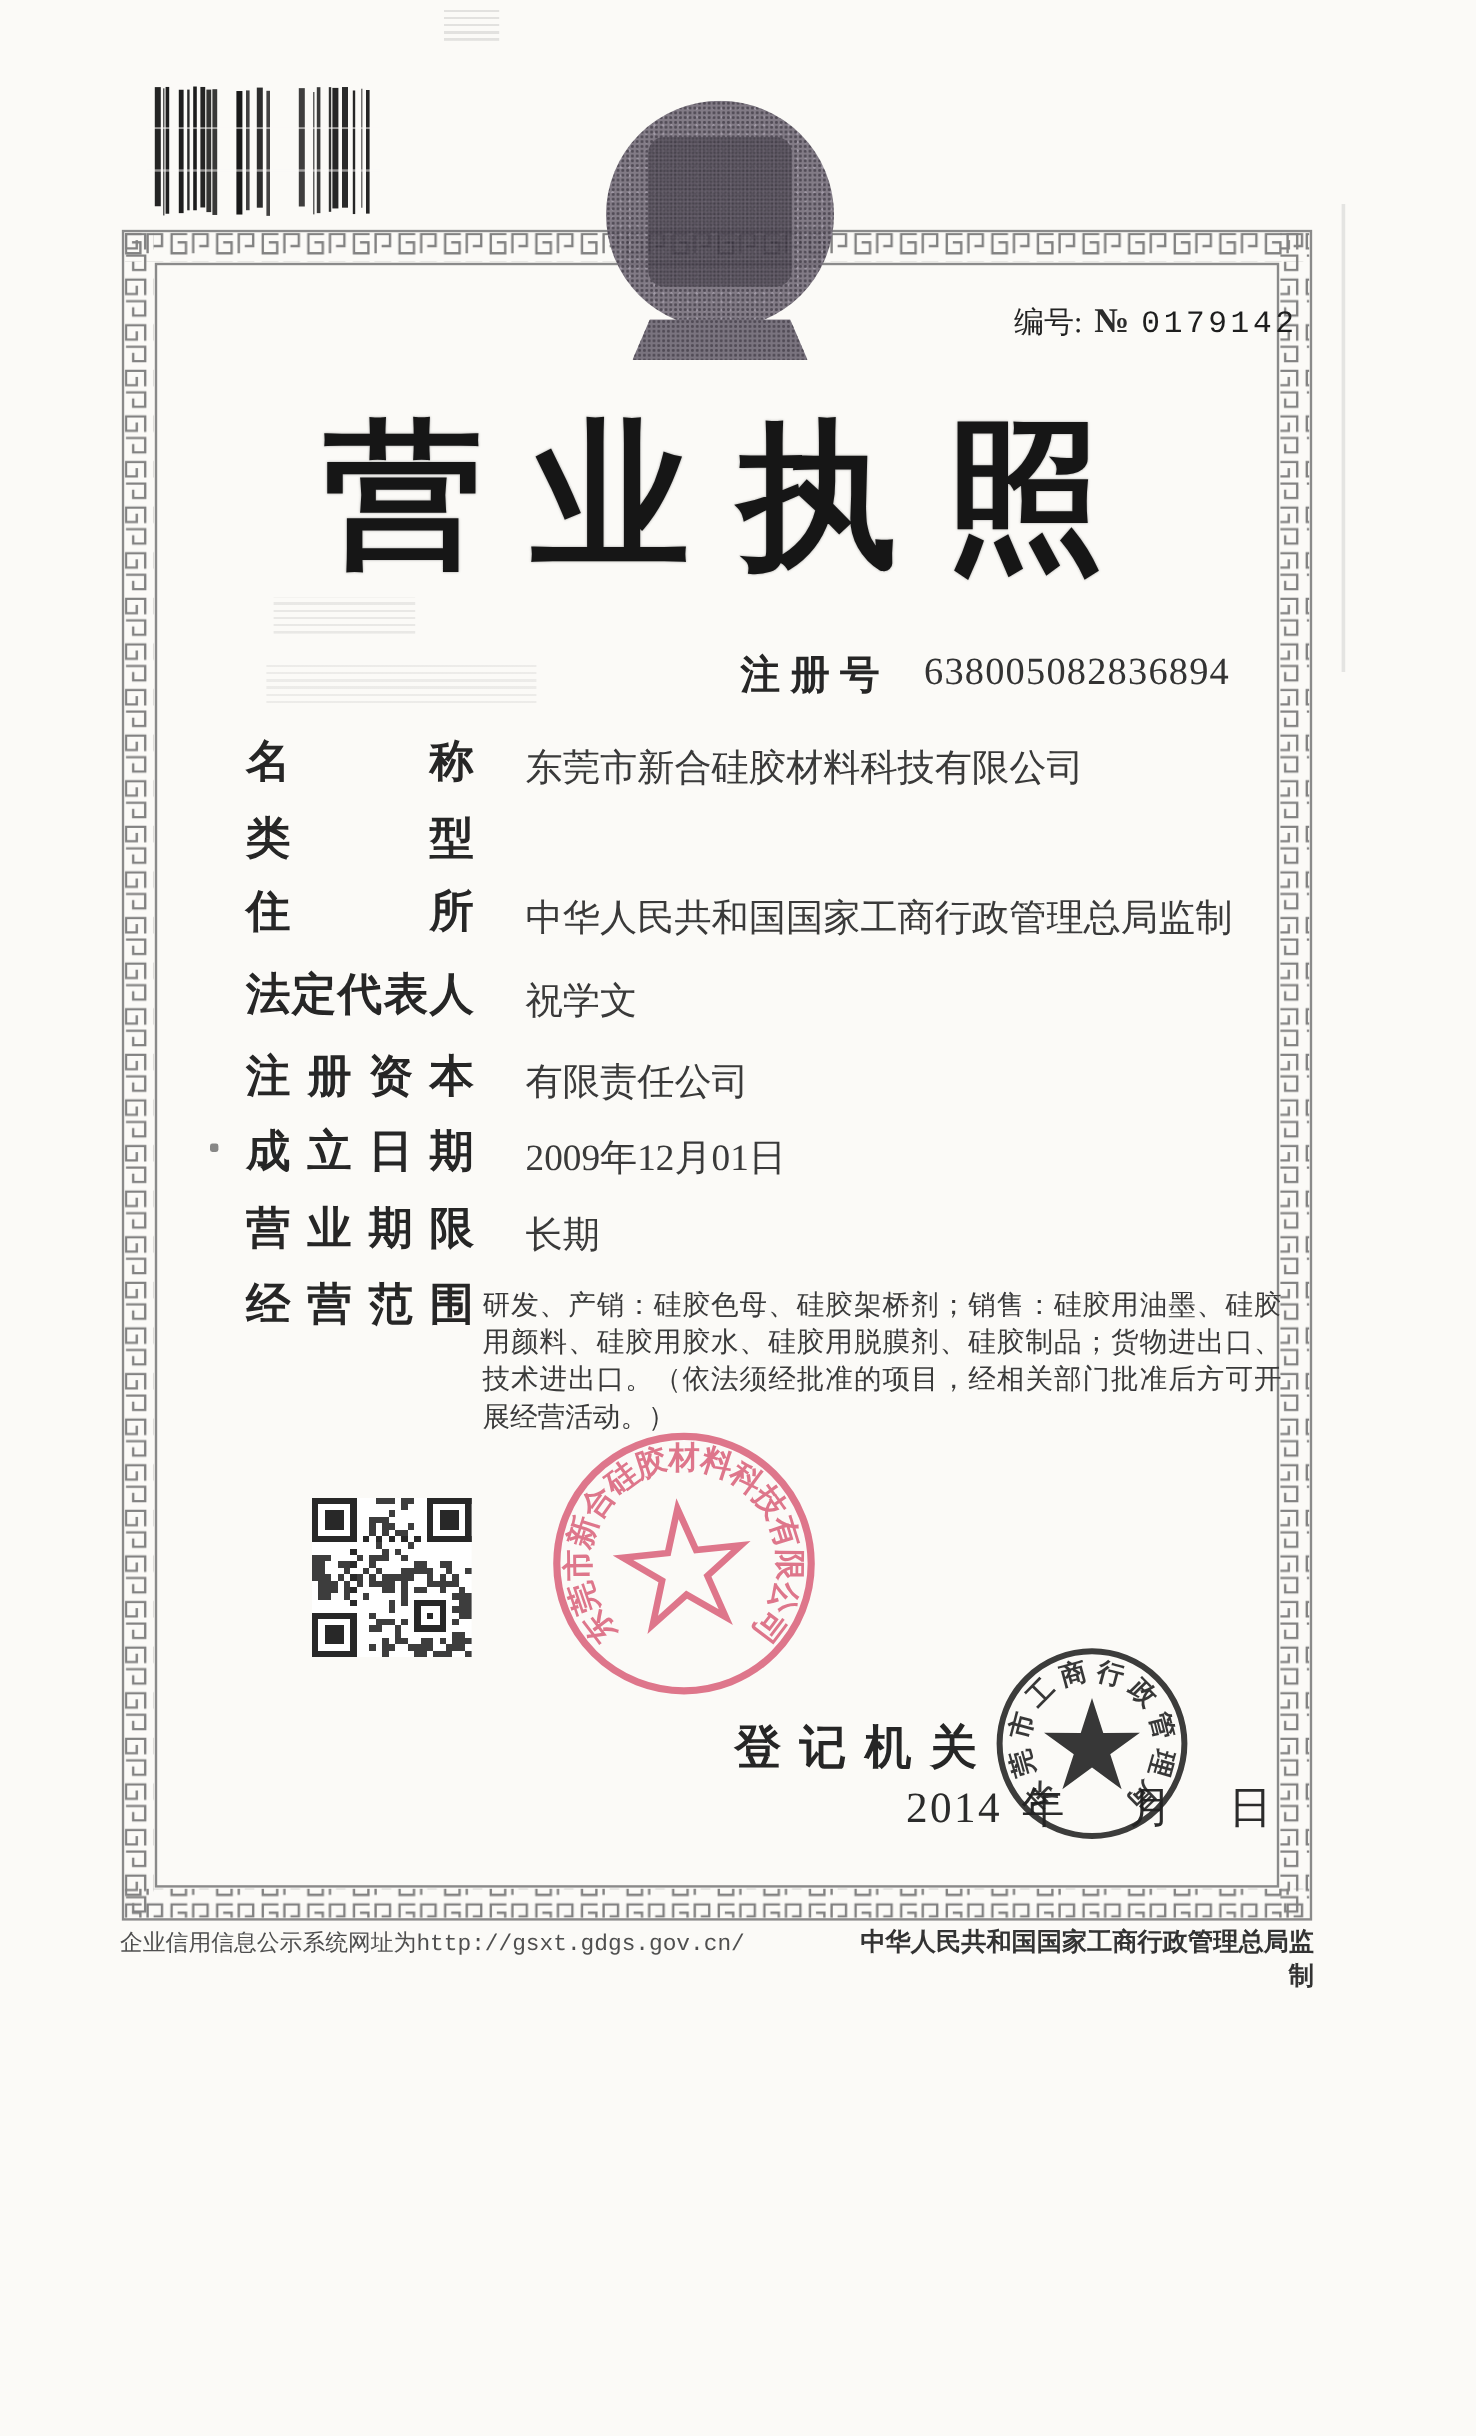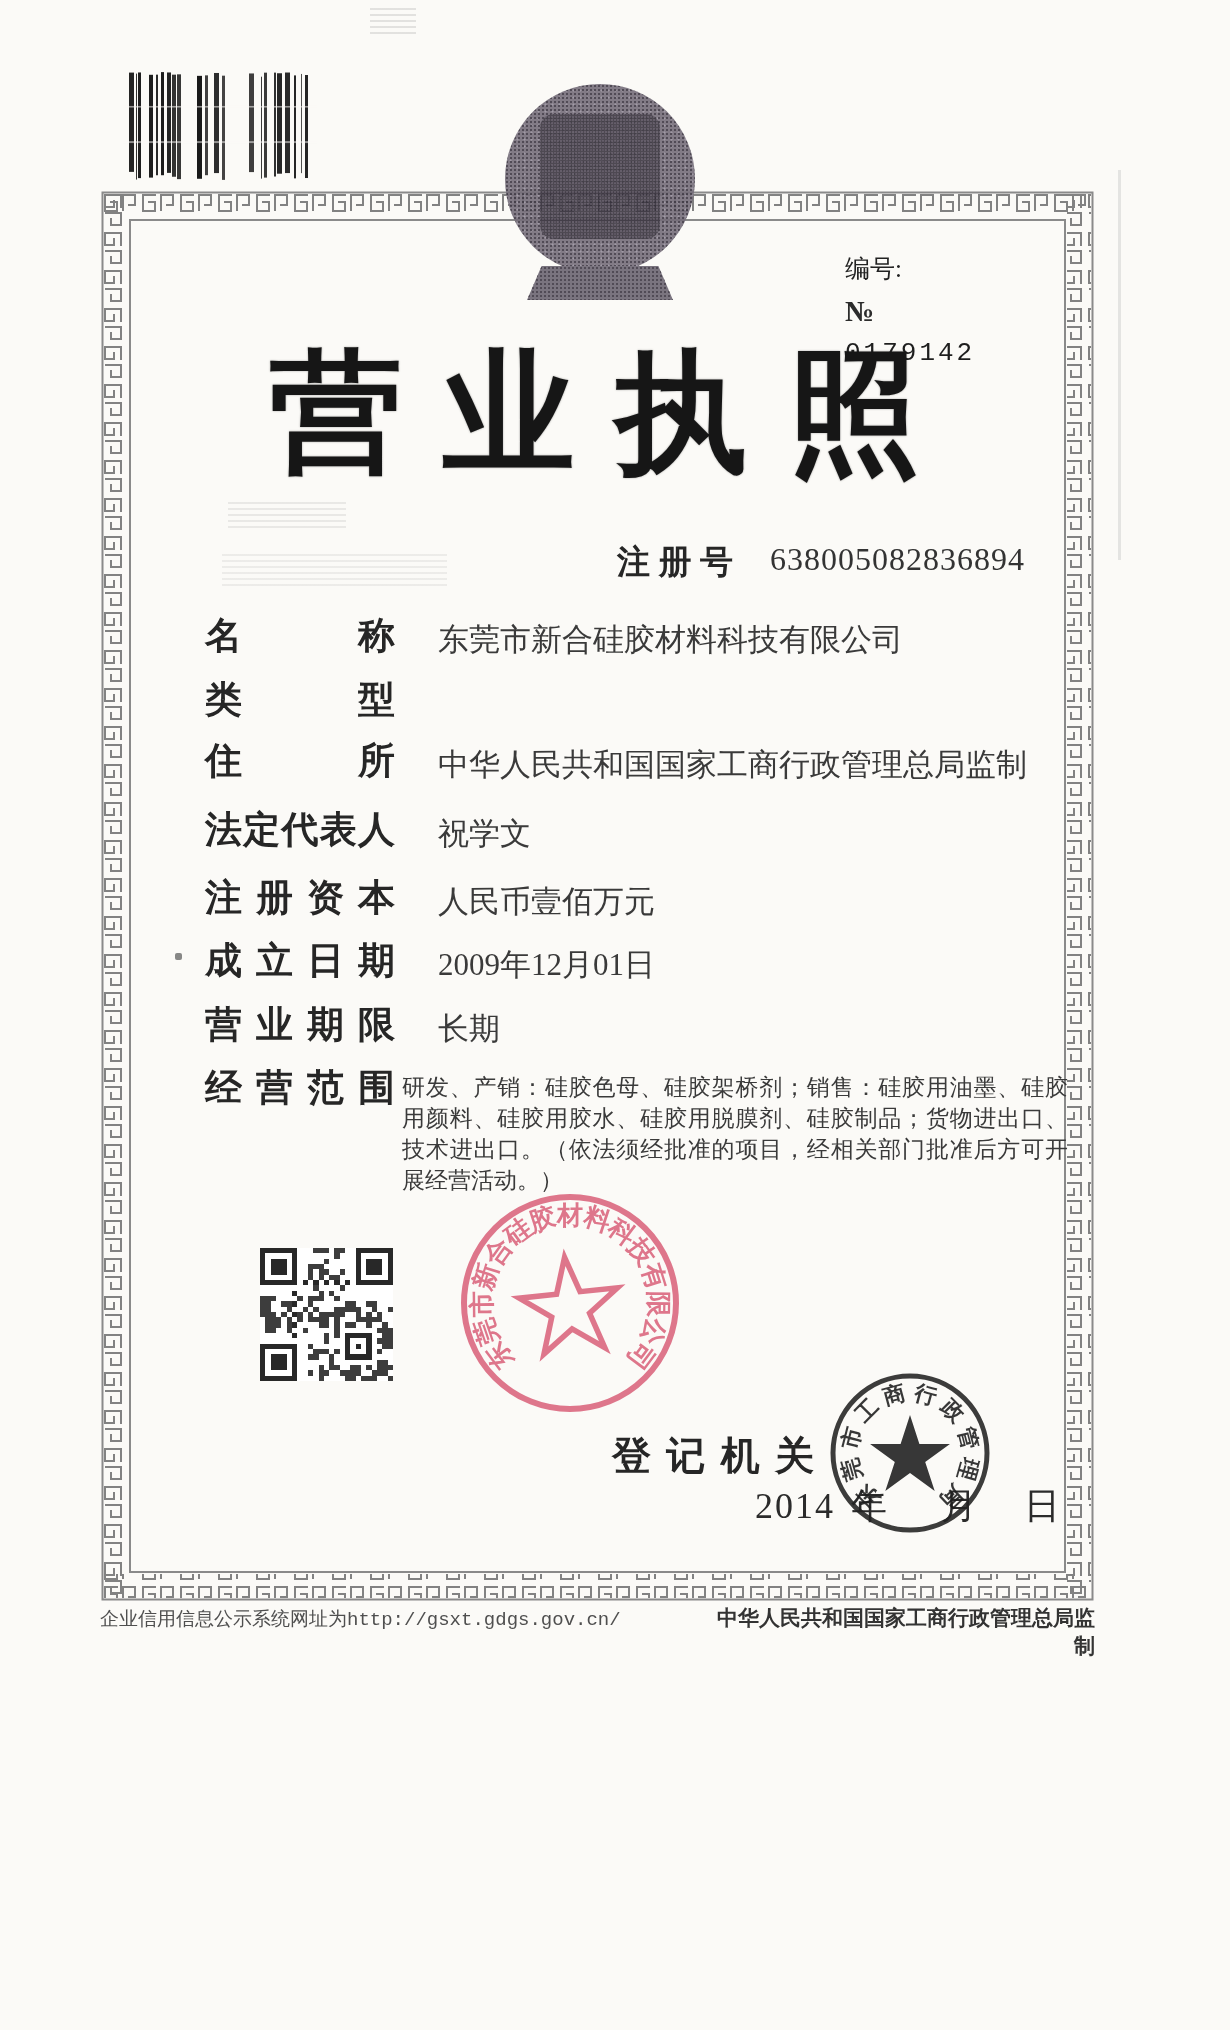--- a/index.html
+++ b/index.html
@@ -22,21 +22,21 @@
     background-color:#4e4754; background-image:radial-gradient(#2e2934 1px,transparent 1.3px);
     background-size:3px 3px; opacity:.8; }
   .emblem-ped{ position:absolute; left:22px; top:182px; width:146px; height:34px;
     clip-path:polygon(10% 0,90% 0,100% 100%,0 100%);
     background-color:#6d6673; background-image:radial-gradient(#3f3945 1px,transparent 1.4px);
     background-size:4px 4px; }
 
   .frame { left:101px; top:191px; z-index:1; opacity:.85; }
 
   
-  .serial { left:845px; top:252px; display:flex; align-items:baseline; gap:10px; z-index:3;flex-direction:column; }
+  .serial { left:845px; top:252px; display:flex; align-items:baseline; gap:10px; z-index:3; }
   .serial-label { font-size:25px; color:#222; }
   .serial-no { font-size:29px; font-weight:700; }
   .serial-num { font-family:"Liberation Mono", monospace; font-size:26px; letter-spacing:3px; color:#1e1e1e; }
 
   
   .title { left:270px; top:347px; width:650px; display:flex; justify-content:space-between;
     font-family:"Liberation Sans", sans-serif; font-size:132px; font-weight:900; color:#161616;
     line-height:1; z-index:3; text-shadow:0 0 2px rgba(40,40,40,.45); }
 
   
@@ -189,21 +189,21 @@
       <span>人</span>
     </div>
   <div class="abs f-value" style="top:813px">祝学文</div>
 
   <div class="abs f-label" style="top:878px">
       <span>注</span>
       <span>册</span>
       <span>资</span>
       <span>本</span>
     </div>
-  <div class="abs f-value" style="top:881px">人民币壹佰万元</div>
+  <div class="abs f-value" style="top:881px">有限责任公司</div>
 
   <div class="abs f-label" style="top:941px">
       <span>成</span>
       <span>立</span>
       <span>日</span>
       <span>期</span>
     </div>
   <div class="abs f-value" style="top:944px">2009年12月01日</div>
 
   <div class="abs f-label" style="top:1005px">

